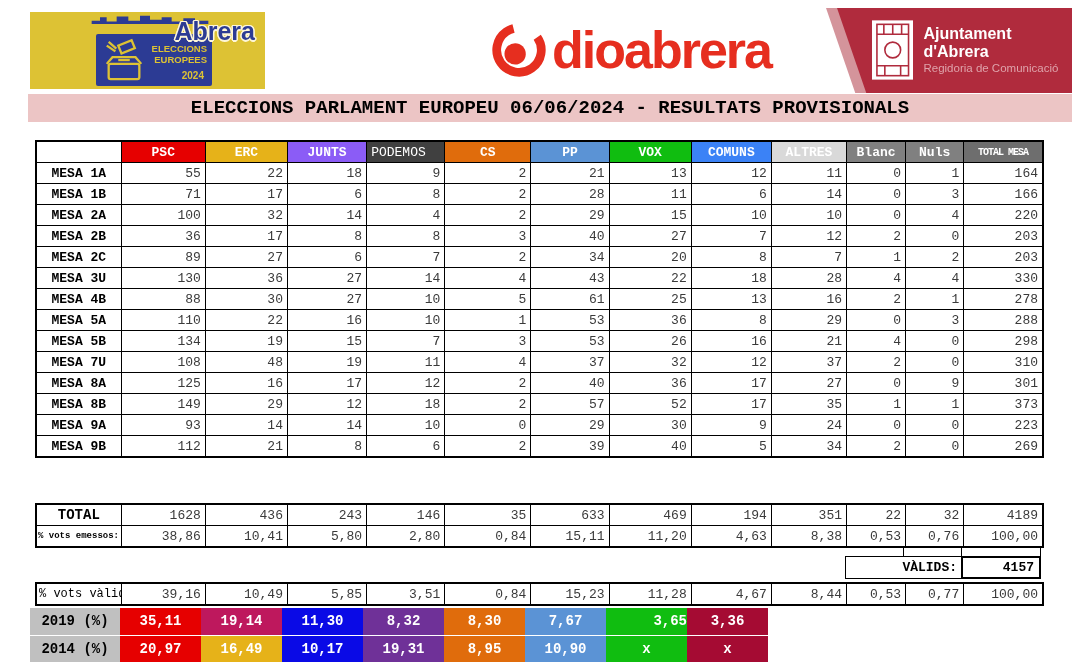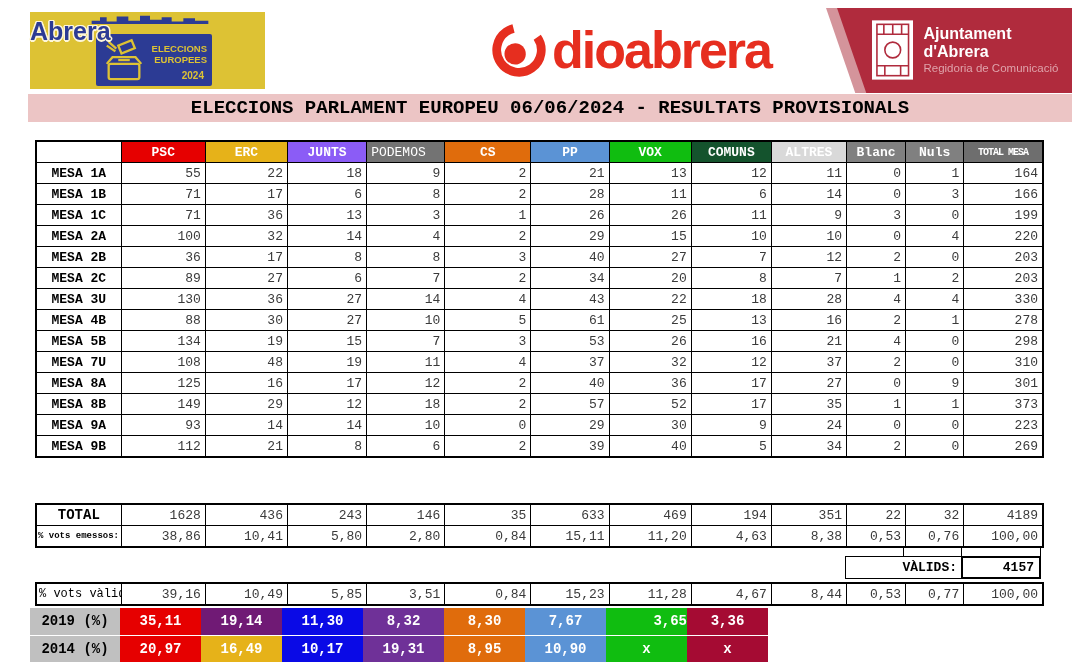--- a/index.html
+++ b/index.html
@@ -2,21 +2,21 @@
 <html><head>
 <meta charset="utf-8">
 <style>
   html,body{margin:0;padding:0;background:#fff;}
   .page{position:relative;width:1072px;height:664px;background:#fff;overflow:hidden;
         font-family:"Liberation Mono","DejaVu Sans Mono",monospace;color:#000;}
 
   
   .abrera-logo{position:absolute;left:30px;top:12px;width:235px;height:77px;background:#ddc234;}
   .skyline{position:absolute;left:52px;top:2px;width:136px;height:10px;}
-  .abrera-word{position:absolute;left:0;right:0;top:6px;text-align:left;z-index:2;
+  .abrera-word{position:absolute;left:0;right:10px;top:6px;text-align:right;z-index:2;
     font-family:"Liberation Sans",sans-serif;font-weight:bold;font-size:25px;line-height:26px;color:#2c3b94;
     text-shadow:-1.5px 0 #fdf6d8,1.5px 0 #fdf6d8,0 -1.5px #fdf6d8,0 1.5px #fdf6d8,
                 -1px -1px #fdf6d8,1px 1px #fdf6d8,-1px 1px #fdf6d8,1px -1px #fdf6d8;}
   .abrera-blue{position:absolute;left:66px;top:22px;width:116px;height:52px;background:#2c3b94;border-radius:2px;z-index:1;}
   .ballot-icon{position:absolute;left:2px;top:4px;}
   .abrera-lines{position:absolute;right:5px;top:9px;text-align:right;color:#ddc234;
     font-family:"Liberation Sans",sans-serif;font-weight:bold;font-size:9.5px;line-height:11px;}
   .abrera-year{position:absolute;right:8px;bottom:5px;color:#ddc234;
     font-family:"Liberation Sans",sans-serif;font-weight:bold;font-size:10px;}
 
@@ -143,25 +143,25 @@
         <col class="w10">
         <col class="w11">
         <col class="w12">
       </colgroup>
     <thead>
       <tr>
         <th class="corner"></th>
       <th style="background: rgb(230, 0, 0); color: rgb(255, 255, 255); font-weight: bold;">PSC</th>
           <th style="background: rgb(230, 178, 25); color: rgb(255, 255, 255); font-weight: bold;">ERC</th>
           <th style="background: #8b5cf6; color: rgb(255, 255, 255); font-weight: bold;">JUNTS</th>
-          <th style="background: #737373; color: rgb(255, 255, 255); font-weight: normal; text-align: left;">PODEMOS</th>
+          <th style="background: #404040; color: rgb(255, 255, 255); font-weight: normal; text-align: left;">PODEMOS</th>
           <th style="background: rgb(224, 108, 12); color: rgb(255, 255, 255); font-weight: bold;">CS</th>
           <th style="background: rgb(91, 147, 213); color: rgb(255, 255, 255); font-weight: bold;">PP</th>
           <th style="background: rgb(16, 189, 16); color: rgb(255, 255, 255); font-weight: bold;">VOX</th>
-          <th style="background: #14532d; color: rgb(255, 255, 255); font-weight: bold;">COMUNS</th>
+          <th style="background: #3b82f6; color: rgb(255, 255, 255); font-weight: bold;">COMUNS</th>
           <th style="background: rgb(217, 217, 217); color: rgb(255, 255, 255); font-weight: bold;">ALTRES</th>
           <th style="background: rgb(128, 128, 128); color: rgb(255, 255, 255); font-weight: bold;">Blanc</th>
           <th style="background: rgb(128, 128, 128); color: rgb(255, 255, 255); font-weight: bold;">Nuls</th>
           <th class="hdr-small" style="background: rgb(110, 110, 110); color: rgb(255, 255, 255); font-weight: bold;">TOTAL MESA</th>
         </tr>
     </thead>
     <tbody>
         <tr>
           <th>MESA 1A</th>
           <td>55</td>
@@ -184,35 +184,20 @@
           <td>6</td>
           <td>8</td>
           <td>2</td>
           <td>28</td>
           <td>11</td>
           <td>6</td>
           <td>14</td>
           <td>0</td>
           <td>3</td>
           <td>166</td>
-        </tr>
-        <tr>
-          <th>MESA 1C</th>
-          <td>71</td>
-          <td>36</td>
-          <td>13</td>
-          <td>3</td>
-          <td>1</td>
-          <td>26</td>
-          <td>26</td>
-          <td>11</td>
-          <td>9</td>
-          <td>3</td>
-          <td>0</td>
-          <td>199</td>
         </tr>
         <tr>
           <th>MESA 2A</th>
           <td>100</td>
           <td>32</td>
           <td>14</td>
           <td>4</td>
           <td>2</td>
           <td>29</td>
           <td>15</td>
@@ -274,20 +259,35 @@
           <td>27</td>
           <td>10</td>
           <td>5</td>
           <td>61</td>
           <td>25</td>
           <td>13</td>
           <td>16</td>
           <td>2</td>
           <td>1</td>
           <td>278</td>
+        </tr>
+        <tr>
+          <th>MESA 5A</th>
+          <td>110</td>
+          <td>22</td>
+          <td>16</td>
+          <td>10</td>
+          <td>1</td>
+          <td>53</td>
+          <td>36</td>
+          <td>8</td>
+          <td>29</td>
+          <td>0</td>
+          <td>3</td>
+          <td>288</td>
         </tr>
         <tr>
           <th>MESA 5B</th>
           <td>134</td>
           <td>19</td>
           <td>15</td>
           <td>7</td>
           <td>3</td>
           <td>53</td>
           <td>26</td>
@@ -461,21 +461,21 @@
           <td>0,53</td>
           <td>0,77</td>
           <td>100,00</td>
         </tr>
     </tbody>
   </table>
 
   <div class="hist">
       <div class="hl">2019 (%)</div>
       <div class="hv" style="background: rgb(230, 0, 0);">35,11</div>
-      <div class="hv" style="background: #701a75;">19,14</div>
+      <div class="hv" style="background: #be185d;">19,14</div>
       <div class="hv" style="background: rgb(10, 10, 230);">11,30</div>
       <div class="hv" style="background: rgb(111, 49, 152);">8,32</div>
       <div class="hv" style="background: rgb(224, 108, 12);">8,30</div>
       <div class="hv" style="background: rgb(91, 147, 213);">7,67</div>
       <div class="hv" style="background: rgb(16, 189, 16); text-align: right;">3,65</div>
       <div class="hv" style="background: rgb(165, 11, 51);">3,36</div>
       <div class="hl r2">2014 (%)</div>
       <div class="hv r2" style="background: rgb(230, 0, 0);">20,97</div>
       <div class="hv r2" style="background: rgb(230, 178, 25);">16,49</div>
       <div class="hv r2" style="background: rgb(10, 10, 230);">10,17</div>

